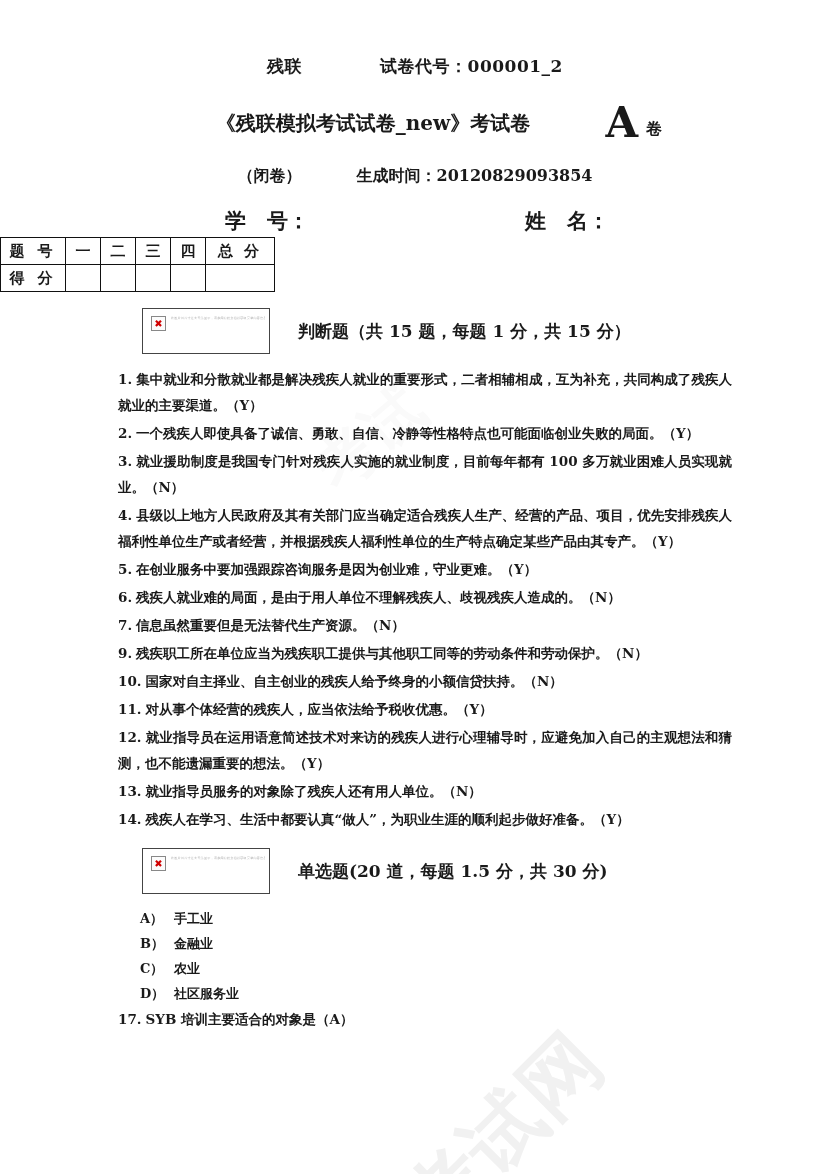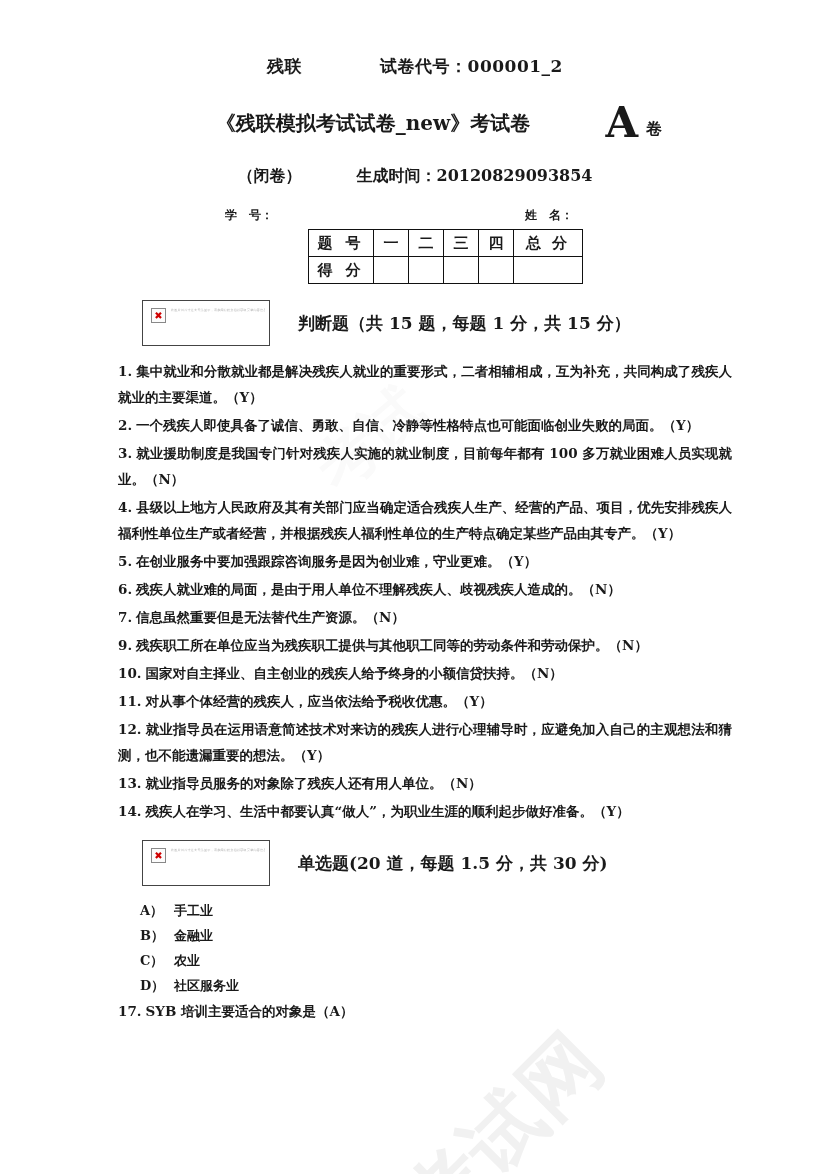--- a/index.html
+++ b/index.html
@@ -105,32 +105,31 @@
   .hdr-line3 {
     margin-top: 18px;
     text-align: center;
     font-size: 16px;
     font-weight: bold;
   }
   .hdr-line3 .closed { margin-right: 55px; }
 
   .hdr-line4 {
     margin-top: 20px;
-    font-size: 12px;
+    font-size: 21px;
     font-weight: bold;
     position: relative;
     height: 22px;
   }
   .hdr-line4 .stu-no { position: absolute; left: 225px; }
   .hdr-line4 .stu-name { position: absolute; left: 525px; }
 
   
   .score-table-wrap {
-    margin-top: 0;
-    padding-left: 308px;
+    margin-top: 8px;
   }
   table.score-table {
     border-collapse: collapse;
     font-size: 15px;
     font-weight: bold;
   }
   table.score-table td {
     border: 1px solid #111;
     text-align: center;
     height: 26px;

